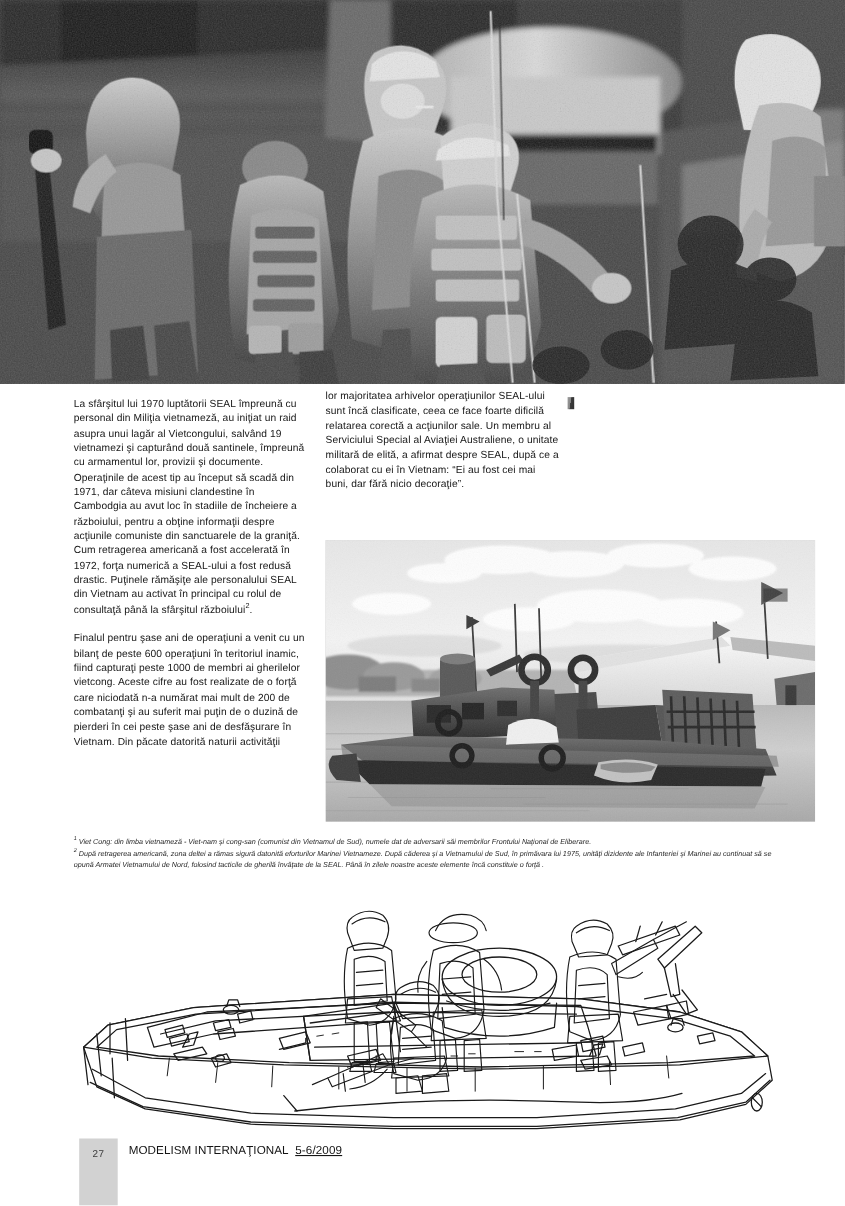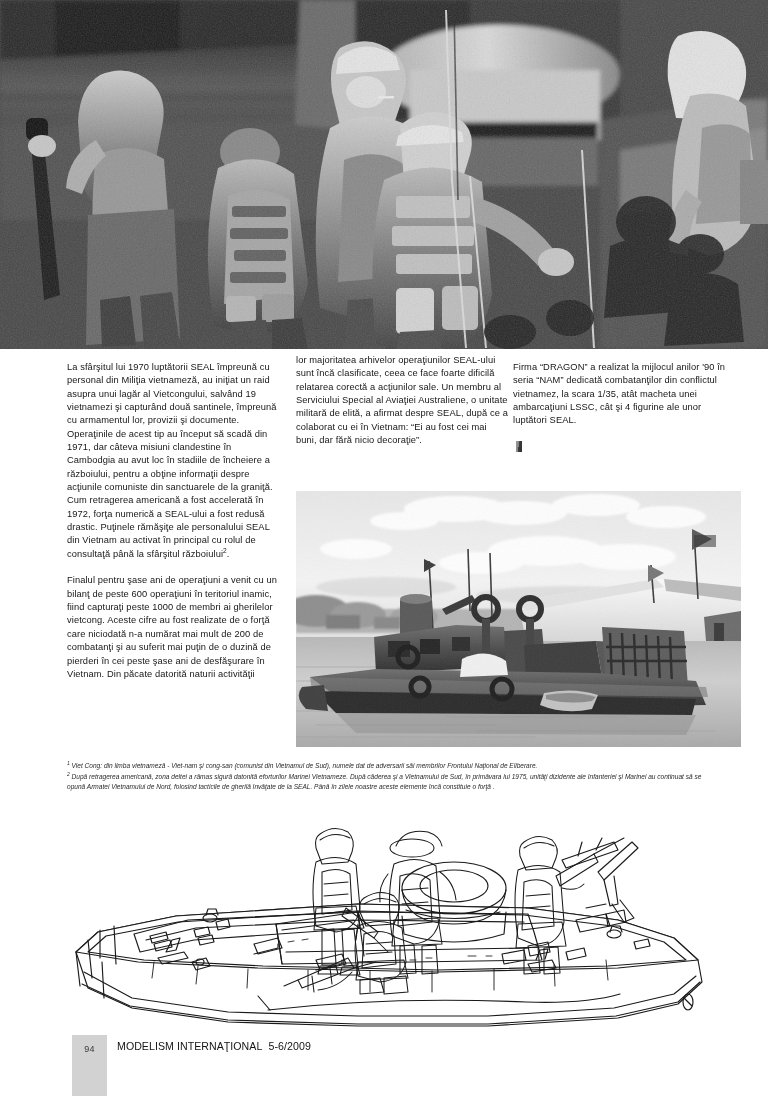--- a/index.html
+++ b/index.html
@@ -105,20 +105,21 @@
     color: #141414;
   }
   .footer-line .brand {
     font-weight: normal;
     letter-spacing: 0.005em;
   }
   .footer-line .issue {
     font-weight: normal;
     margin-left: 6px;
     letter-spacing: 0.01em;
+    text-decoration: underline;
   }
 </style>
 </head>
 <body>
 
 <div class="photo-top">
   <svg viewBox="0 0 768 349" preserveAspectRatio="none" aria-hidden="true">
     <defs>
       <filter id="grain1" x="0" y="0" width="100%" height="100%">
         <feTurbulence type="fractalNoise" baseFrequency="0.85" numOctaves="3" seed="7" result="n"></feTurbulence>
@@ -264,21 +265,20 @@
 <div class="col" id="col1">
   <p><span>La sfârşitul lui 1970 luptătorii SEAL împreună cu personal din Miliţia vietnameză, au iniţiat un raid asupra unui lagăr al Vietcongului, salvând 19 vietnamezi şi capturând două santinele, împreună cu armamentul lor, provizii şi documente. Operaţinile de acest tip au început să scadă din 1971, dar câteva misiuni clandestine în Cambodgia au avut loc în stadiile de încheiere a războiului, pentru a obţine informaţii despre acţiunile comuniste din sanctuarele de la graniţă. Cum retragerea americană a fost accelerată în 1972, forţa numerică a SEAL-ului a fost redusă drastic. Puţinele rămăşiţe ale personalului SEAL din Vietnam au activat în principal cu rolul de consultaţă până la sfârşitul războiului</span><sup class="fn">2</sup>.</p>
   <p>Finalul pentru şase ani de operaţiuni a venit cu un bilanţ de peste 600 operaţiuni în teritoriul inamic, fiind capturaţi peste 1000 de membri ai gherilelor vietcong. Aceste cifre au fost realizate de o forţă care niciodată n-a numărat mai mult de 200 de combatanţi şi au suferit mai puţin de o duzină de pierderi în cei peste şase ani de desfăşurare în Vietnam. Din păcate datorită naturii activităţii</p>
 </div>
 
 <div class="col" id="col2">
   <p>lor majoritatea arhivelor operaţiunilor SEAL-ului sunt încă clasificate, ceea ce face foarte dificilă relatarea corectă a acţiunilor sale. Un membru al Serviciului Special al Aviaţiei Australiene, o unitate militară de elită, a afirmat despre SEAL, după ce a colaborat cu ei în Vietnam: “Ei au fost cei mai buni, dar fără nicio decoraţie”.</p>
 </div>
 
 <div class="col" id="col3">
-  <p>Firma “DRAGON” a realizat la mijlocul anilor '90 în seria “NAM” dedicată combatanţilor din conflictul vietnamez, la scara 1/35, atât macheta unei ambarcaţiuni LSSC, cât şi 4 figurine ale unor luptători SEAL.</p>
   <p><span class="endmark"></span></p>
 </div>
 
 <div class="photo-boat">
   <svg viewBox="0 0 445 256" preserveAspectRatio="none" aria-hidden="true">
     <defs>
       <filter id="grain2" x="0" y="0" width="100%" height="100%">
         <feTurbulence type="fractalNoise" baseFrequency="0.9" numOctaves="2" seed="3" result="n"></feTurbulence>
         <feColorMatrix in="n" type="saturate" values="0"></feColorMatrix>
         <feComponentTransfer>
@@ -607,16 +607,16 @@
           <path d="M368 146 l6 0"></path>
         <path d="M410 144 l8 0"></path>
           <path d="M428 144 l6 0"></path>
         <path d="M230 130 l6 -1"></path>
           <path d="M244 128 l6 -1"></path>
       </g>
     </g>
   </svg>
 </div>
 
-<div class="page-chip">94</div>
+<div class="page-chip">27</div>
 <div class="footer-line">
   <span class="brand">MODELISM INTERNAŢIONAL</span><span class="issue">5-6/2009</span>
 </div>
 
 </body></html>

